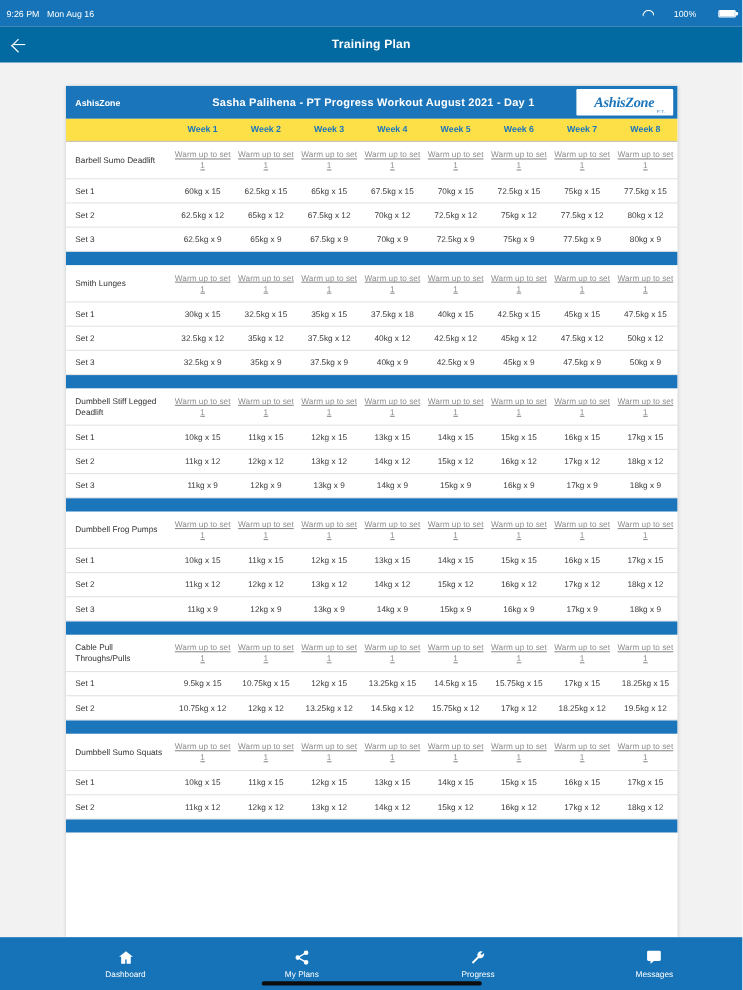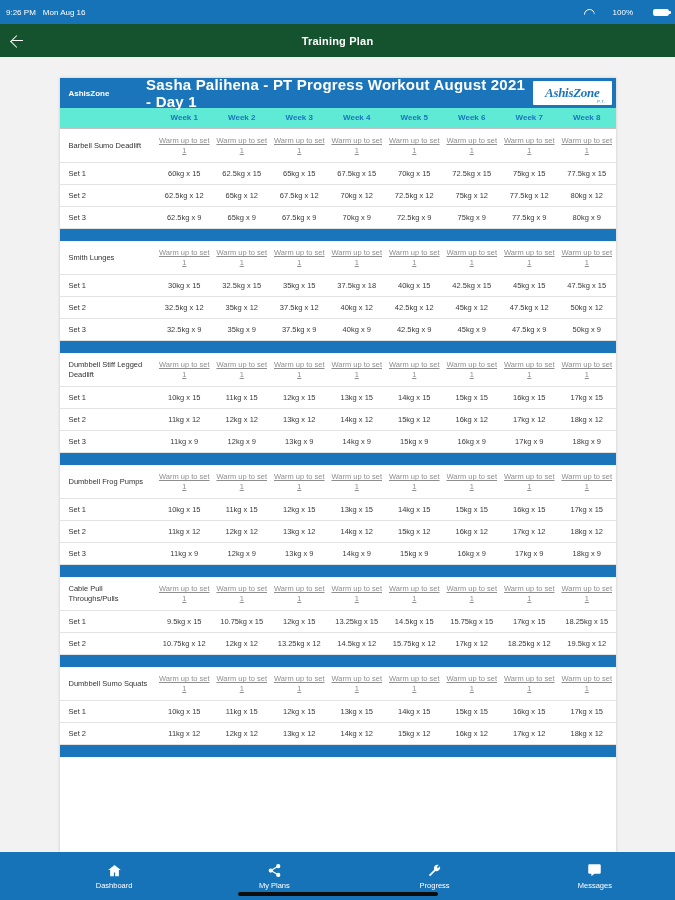--- a/index.html
+++ b/index.html
@@ -50,21 +50,21 @@
   .batt::after {
     content: "";
     position: absolute; right: -2.5px; top: 1.8px;
     width: 1.5px; height: 3px; background: #fff; border-radius: 0 1px 1px 0;
   }
   .batt i { display: block; height: 100%; background: #fff; width: 100%; }
 
   
   .navbar {
     height: 33px;
-    background: #14532d;
+    background: #0369a1;
     color: #fff;
     display: flex;
     align-items: center;
     position: relative;
     flex: 0 0 auto;
   }
   .back-btn {
     width: 34px; height: 33px;
     display: flex; align-items: center; justify-content: center;
     cursor: pointer;
@@ -120,21 +120,21 @@
   .th-brand {
     width: 96px;
     display: flex; align-items: center;
     padding-left: 9px;
     font-size: 8px;
     font-weight: bold;
   }
   .th-title {
     flex: 1 1 auto;
     display: flex; align-items: center; justify-content: center;
-    font-size: 15px;
+    font-size: 10px;
     font-weight: bold;
     letter-spacing: .2px;
   }
   .th-logo {
     width: 88px;
     display: flex; align-items: center; justify-content: center;
     background: #ffffff;
     margin: 3px 4px 3px 0;
     border-radius: 1px;
     position: relative;
@@ -152,21 +152,21 @@
     position: absolute;
     bottom: 1px; right: 6px;
     font-size: 4px;
     color: #1b75bb;
     letter-spacing: .5px;
   }
 
   
   .week-row {
     display: flex;
-    background: #5eead4;
+    background: #fde047;
     border-bottom: 1px solid #c2c2c2;
   }
   .week-row .cell {
     color: #1b75bb;
     font-weight: bold;
     font-size: 8px;
     padding: 5px 3px;
     text-align: center;
   }
   .week-row .cell.label { text-align: left; }

